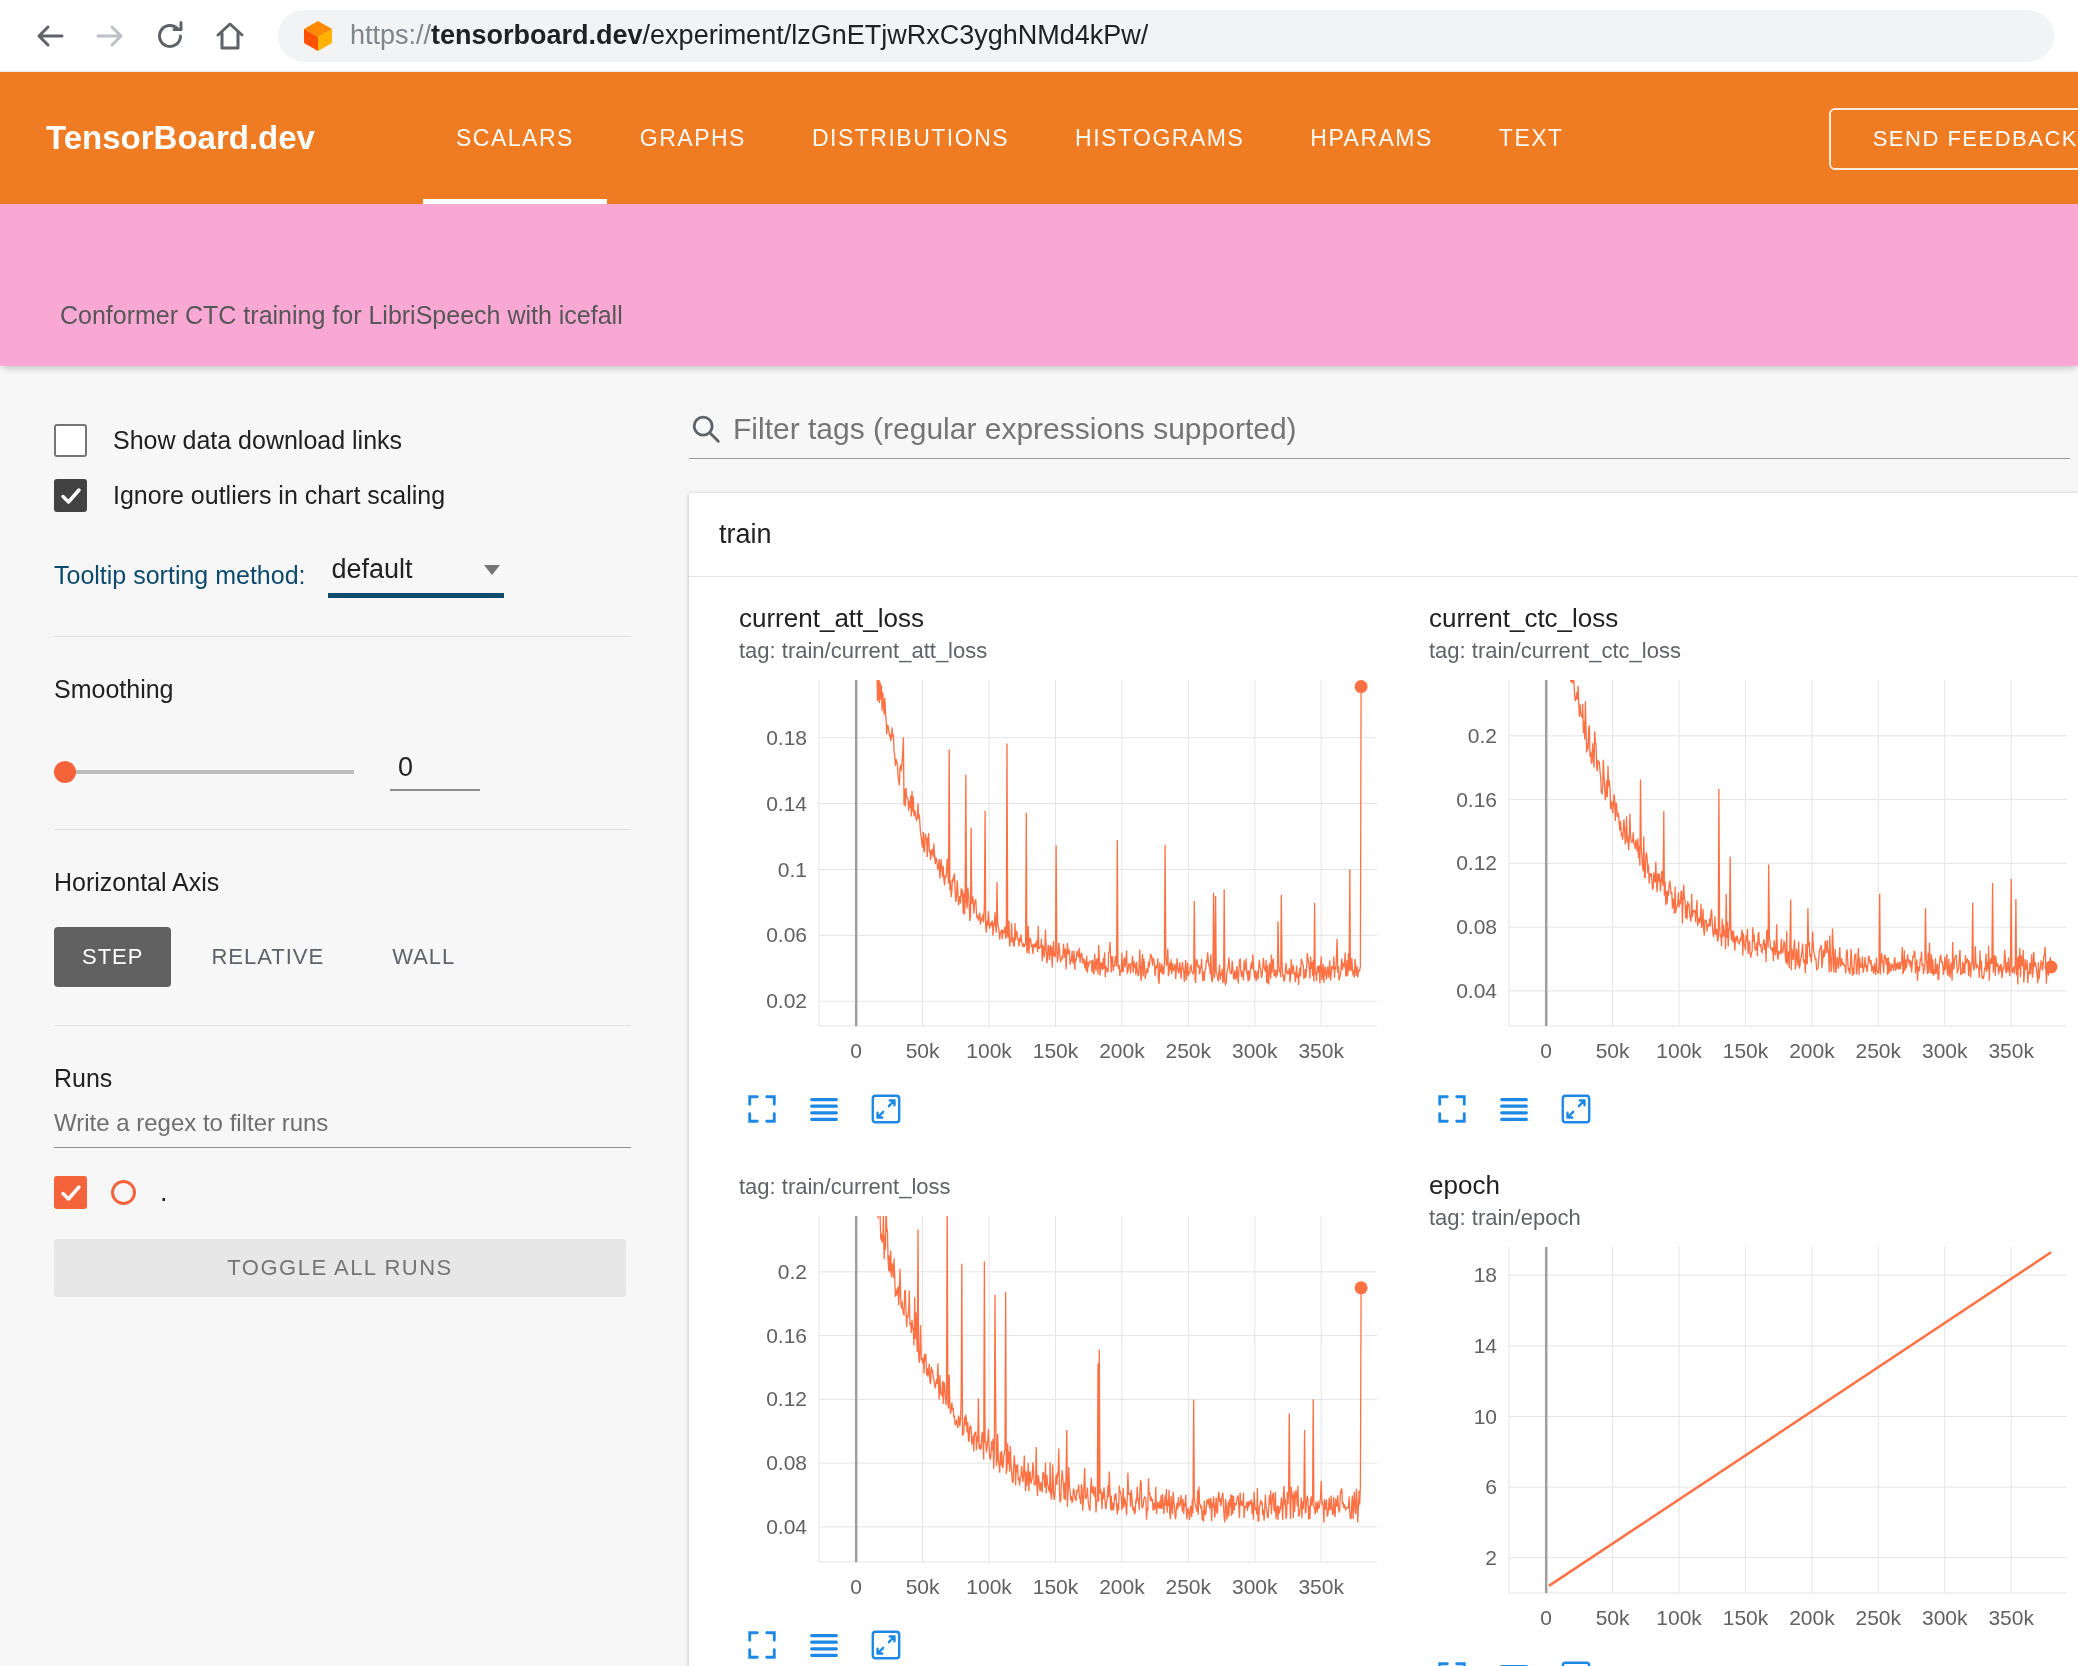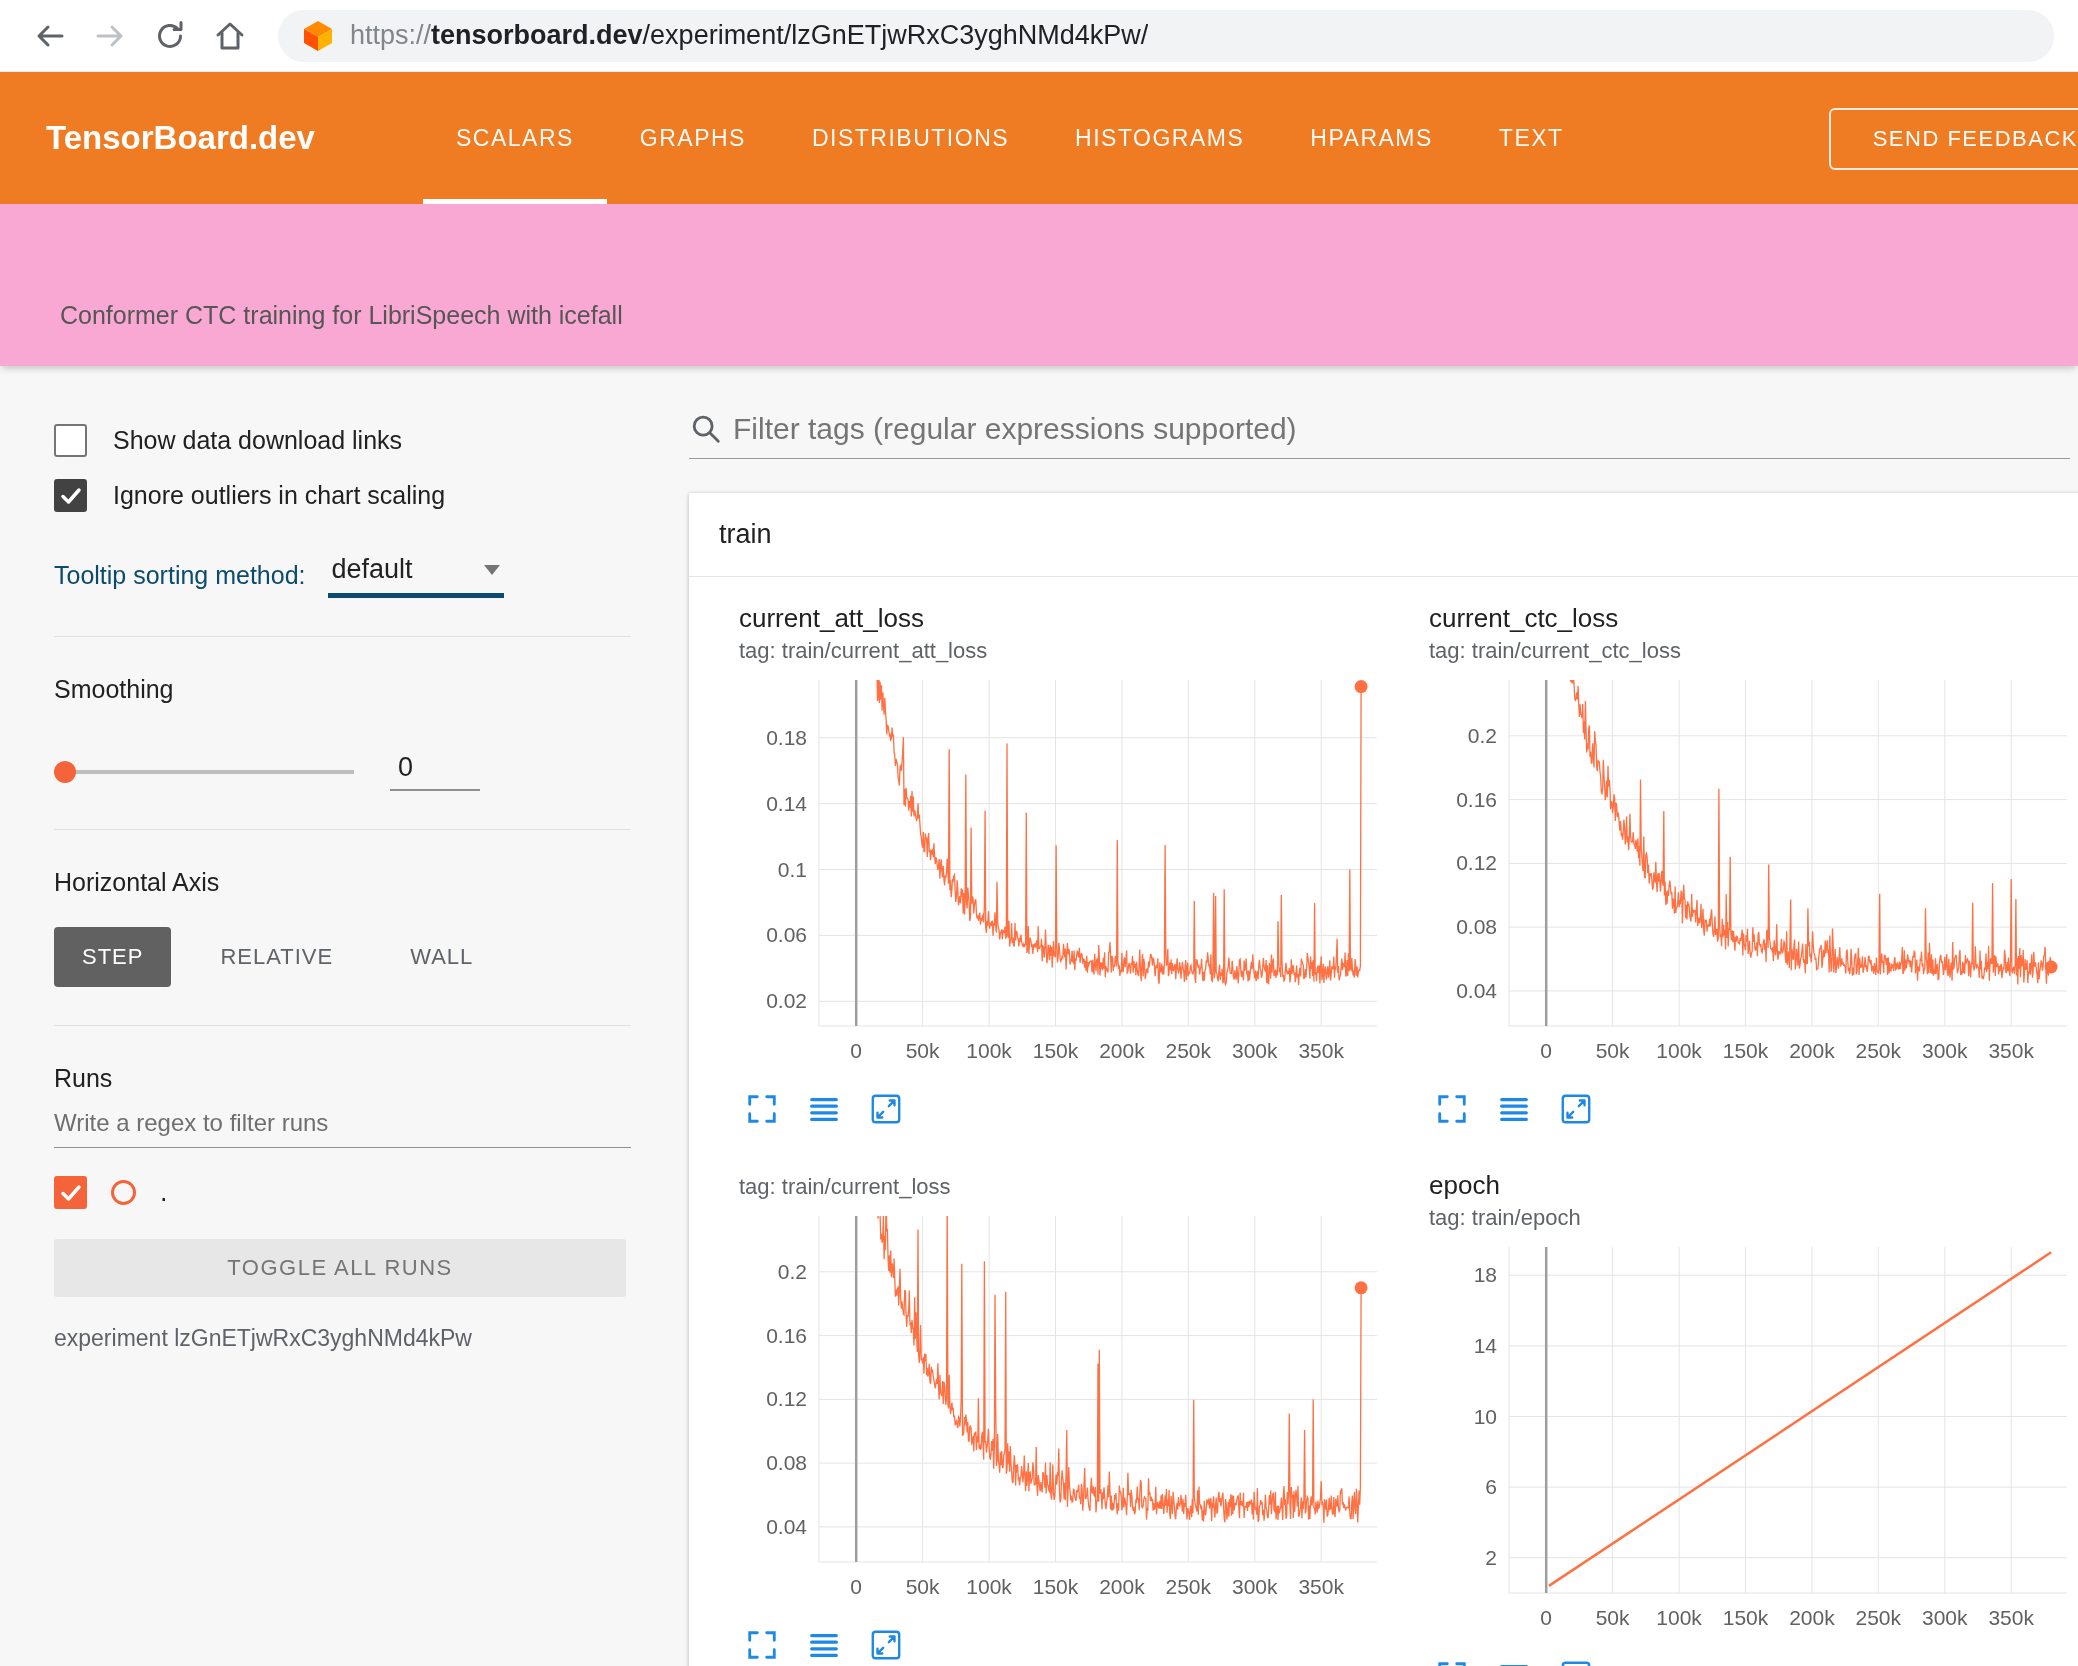--- a/index.html
+++ b/index.html
@@ -43,21 +43,21 @@
 .dropdown{width:176px;margin-left:22px;border-bottom:5px solid #0c4a6e;display:flex;align-items:center;justify-content:space-between;padding:0 4px 8px 4px;cursor:pointer}
 .dd-value{font-size:27px;color:#212121}
 .caret{width:0;height:0;border-left:8px solid transparent;border-right:8px solid transparent;border-top:10px solid #757575}
 .divider{height:1px;background:#e1e1e1;margin:38px 0}
 .section-label{font-size:25px;color:#212121}
 .slider-row{display:flex;align-items:center;margin-top:48px}
 .slider{position:relative;width:300px;height:22px;flex:none;cursor:pointer}
 .slider .track{position:absolute;left:0;right:0;top:9px;height:4px;background:#bdbdbd}
 .slider .thumb{position:absolute;left:0;top:0;width:22px;height:22px;border-radius:50%;background:#f4633a}
 .smooth-val{margin-left:36px;width:90px;border:none;border-bottom:2px solid #8f8f8f;background:transparent;font-size:27px;color:#212121;font-family:inherit;padding:0 0 6px 8px}
-.axis-buttons{display:flex;gap:21px;margin-top:30px}
+.axis-buttons{display:flex;gap:12px;margin-top:30px}
 .axis-btn{font-size:22px;letter-spacing:1px;padding:17px 28px;border-radius:4px;color:#5f6368;background:transparent;border:none;font-family:inherit;cursor:pointer}
 .axis-btn.active{background:#616161;color:#fff}
 .runs-input{width:100%;border:none;border-bottom:1px solid #8f8f8f;background:transparent;font-size:24px;padding:16px 0 10px;font-family:inherit;color:#212121;outline:none}
 .runs-input::placeholder{color:#6f6f6f}
 .run-row{display:flex;align-items:center;gap:24px;margin-top:28px}
 .run-circle{width:25px;height:25px;border:3px solid #f4633a;border-radius:50%;flex:none}
 .run-name{font-size:27px;color:#212121}
 .toggle-btn{margin-top:30px;width:572px;height:58px;background:#e7e7e7;border:none;border-radius:3px;color:#757575;font-size:22px;letter-spacing:1.5px;font-family:inherit;cursor:pointer}
 .exp-label{margin-top:28px;font-size:23px;color:#5f6368}
 
@@ -184,21 +184,20 @@
       <div class="run-row">
         <span class="cb orange">
           <svg width="26" height="26" viewBox="0 0 26 26" fill="none" stroke="#fff" stroke-width="3.5" stroke-linecap="round" stroke-linejoin="round">
               <path d="M5 13.5 l5.5 5.5 L21 7"></path>
             </svg>
         </span>
         <span class="run-circle"></span>
         <span class="run-name">.</span>
       </div>
       <button class="toggle-btn">TOGGLE ALL RUNS</button>
-      <div class="exp-label">experiment lzGnETjwRxC3yghNMd4kPw</div>
     </aside>
 
     <main class="main">
       <div class="filter-row">
         <svg width="34" height="34" viewBox="0 0 36 36" fill="none" stroke="#5f6368" stroke-width="3" stroke-linecap="round">
             <circle cx="15" cy="15" r="9.5"></circle>
             <line x1="22.5" y1="22.5" x2="31" y2="31"></line>
           </svg>
         <input class="filter-input" placeholder="Filter tags (regular expressions supported)" style="">
       </div>

